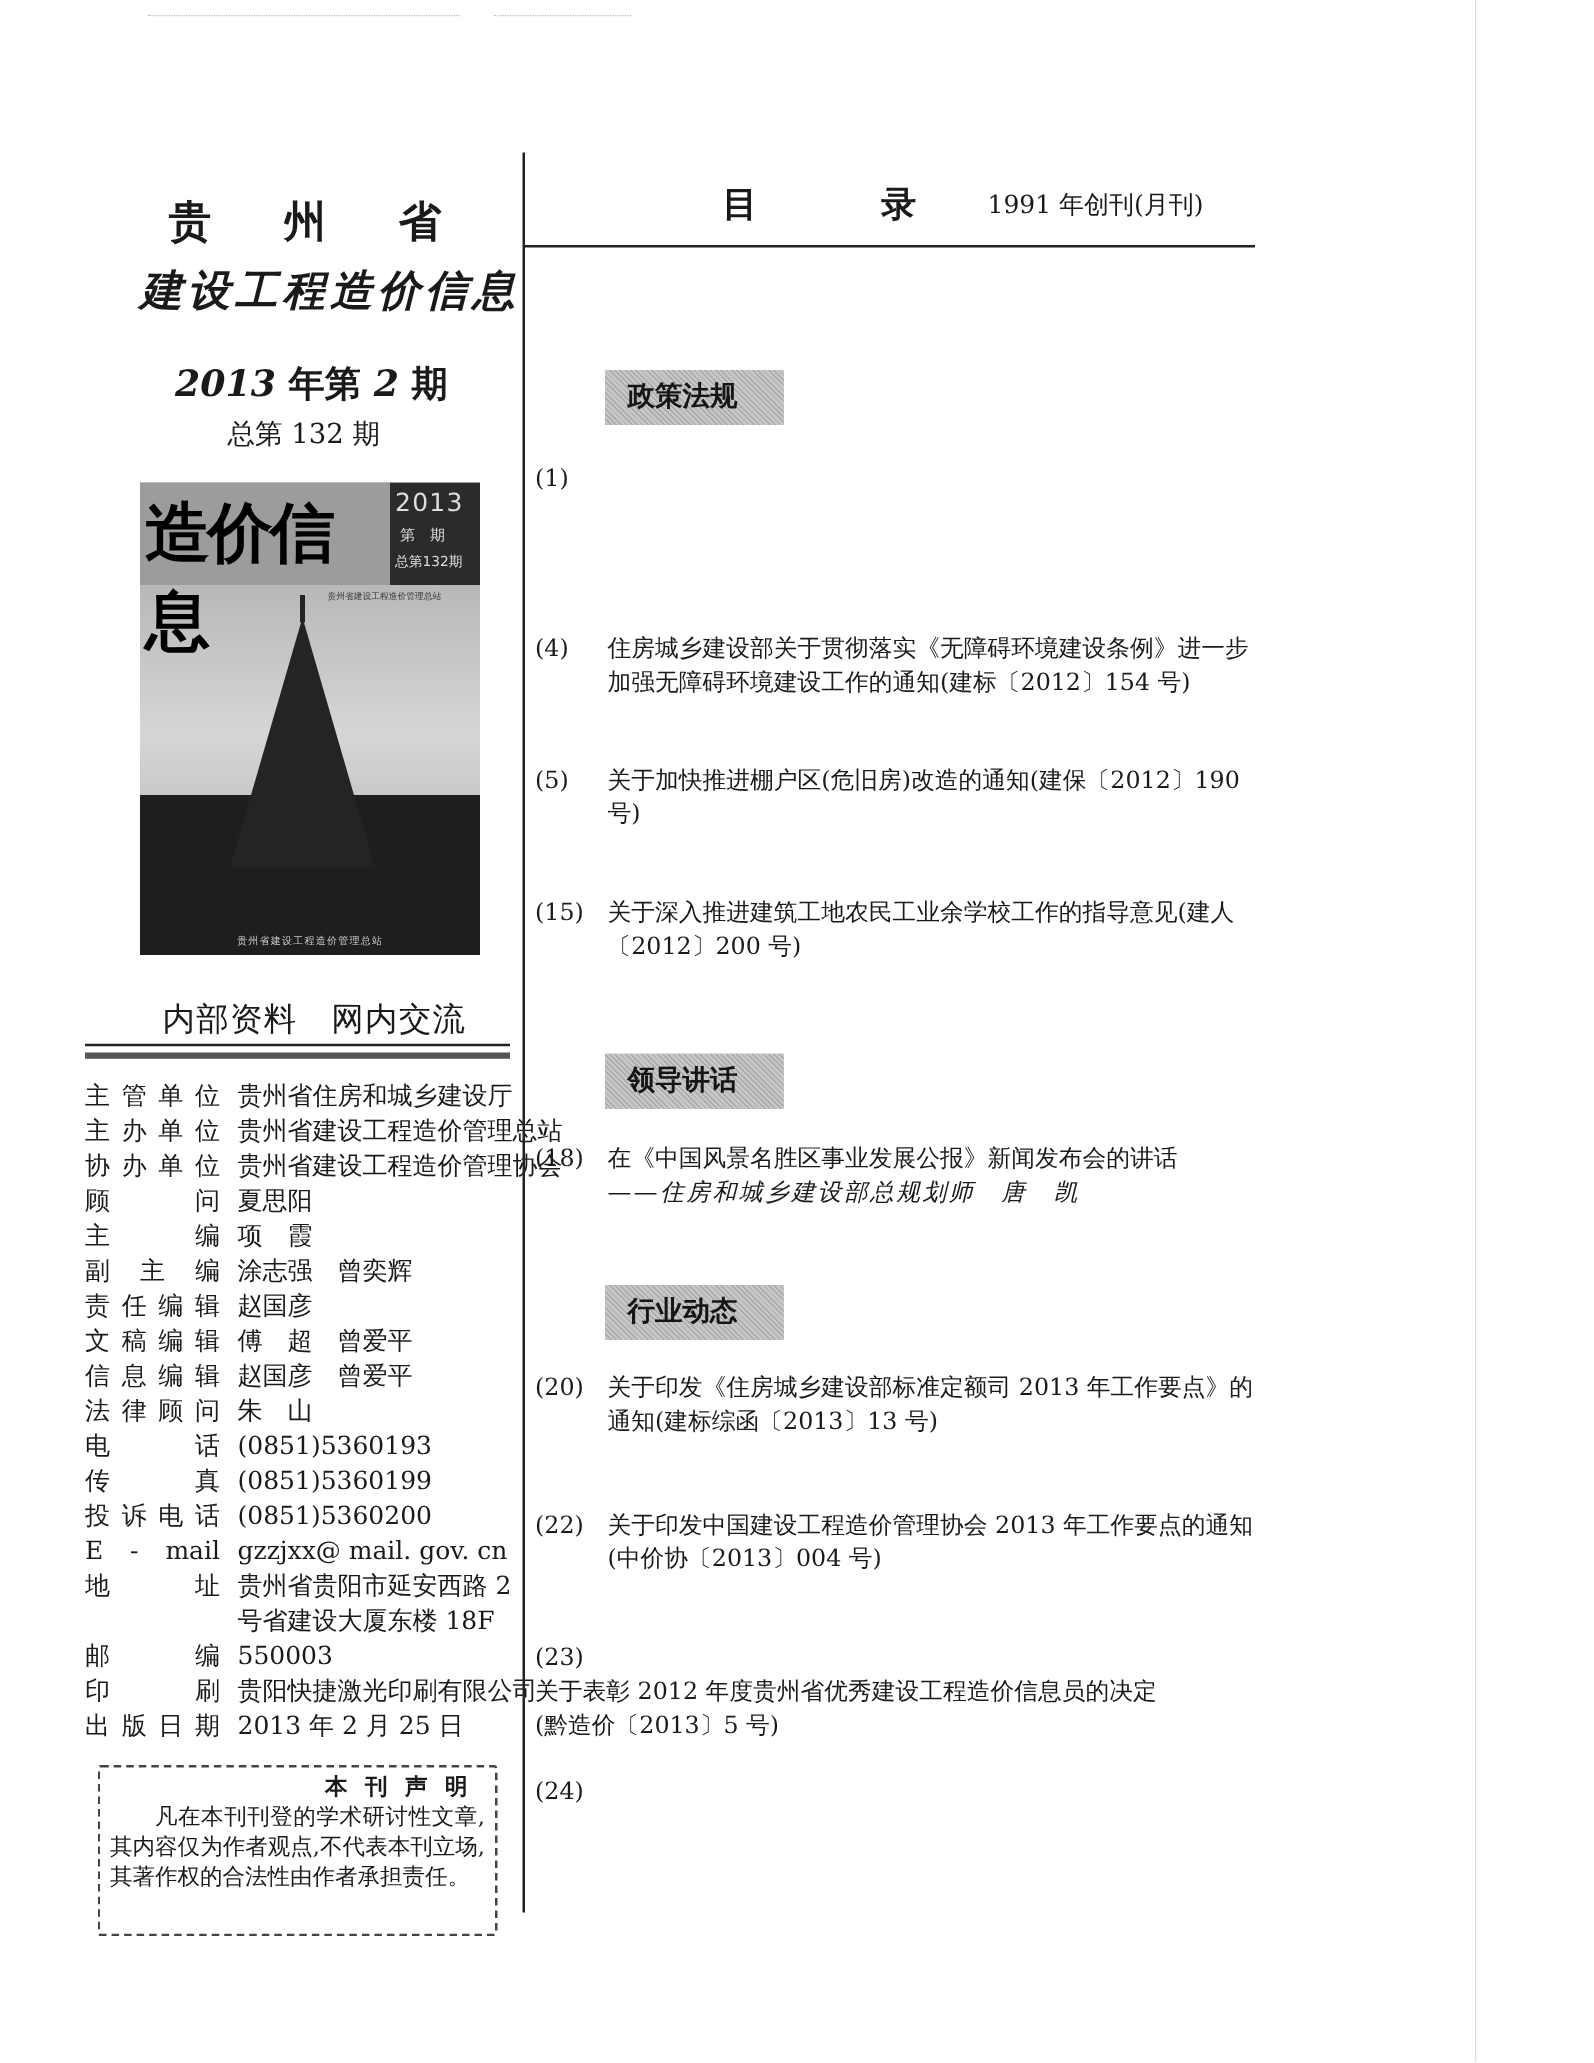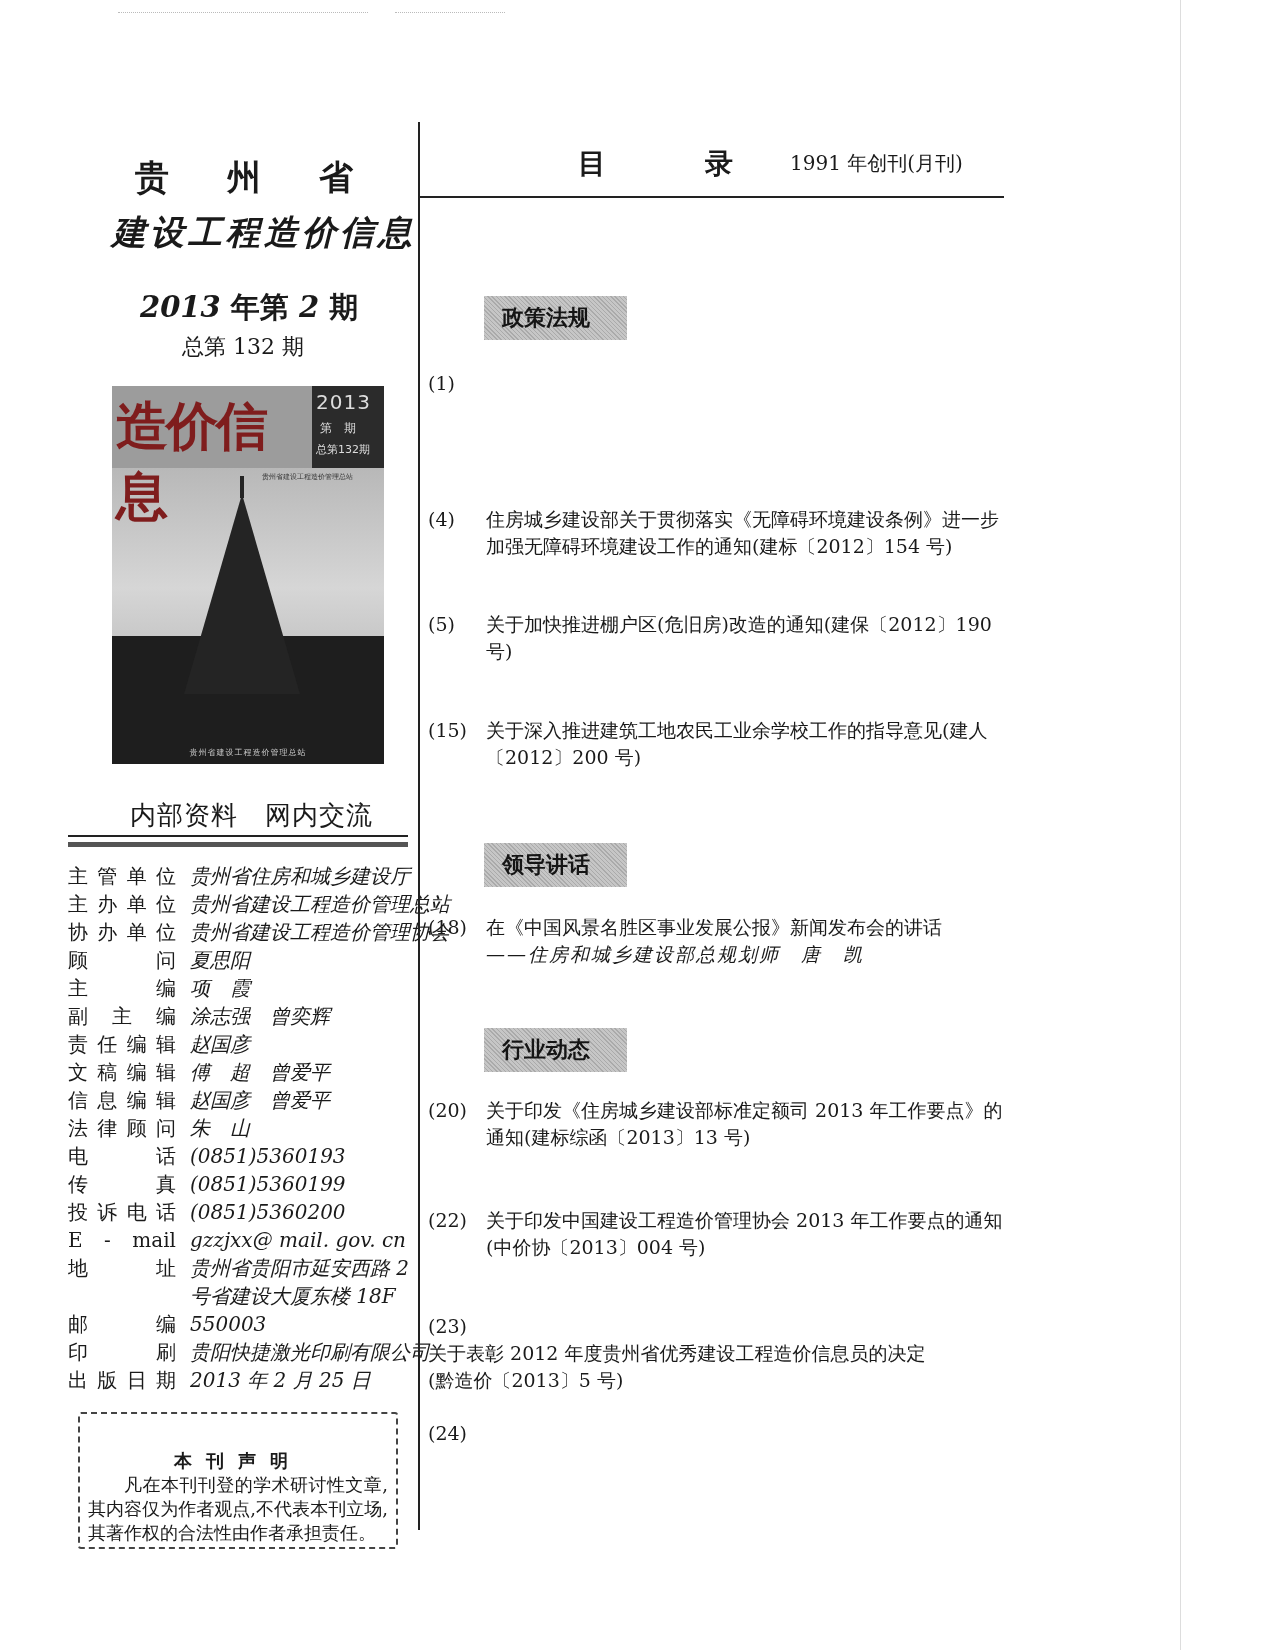--- a/index.html
+++ b/index.html
@@ -10,21 +10,21 @@
   .province { top:155px; left:135px; width:220px; display:flex; justify-content:space-between;
               font-size:34px; font-weight:bold; letter-spacing:2px; }
   .mag-title { top:210px; left:112px; font-size:34px; font-weight:bold; letter-spacing:4px;
                font-style:italic; }
   .issue { top:288px; left:140px; font-size:29px; font-weight:bold; }
   .issue .num { font-style:italic; }
   .issue-total { top:332px; left:182px; font-size:22px; }
   .cover { top:386px; left:112px; width:272px; height:378px; background:#8a8a8a; overflow:hidden; }
   .cover-band { position:absolute; left:0; top:0; width:200px; height:82px; background:#9c9c9c; }
   .cover-title { position:absolute; left:4px; top:6px; font-family:"DejaVu Sans",sans-serif;
-                 font-size:52px; font-weight:bold; color:#7f1d1d; letter-spacing:-2px; }
+                 font-size:52px; font-weight:bold; color:#000000; letter-spacing:-2px; }
   .cover-year-box { position:absolute; left:200px; top:0; width:72px; height:82px; background:#2b2b2b; color:#ddd;
                     font-family:"DejaVu Sans",sans-serif; }
   .cover-year { position:absolute; top:4px; left:4px; font-size:20px; letter-spacing:1px; }
   .cover-qi { position:absolute; top:34px; left:8px; font-size:12px; }
   .cover-total { position:absolute; top:56px; left:4px; font-size:11px; }
   .cover-sub { position:absolute; left:150px; top:86px; font-size:7px; color:#333; }
   .cover-sky { position:absolute; left:0; top:82px; width:272px; height:200px;
                background:linear-gradient(#b8b8b8,#d6d6d6 60%,#c0c0c0); }
   .cover-hill { position:absolute; left:0; top:250px; width:272px; height:128px; background:#1e1e1e; }
   .cover-tower { position:absolute; left:72px; top:108px; width:0; height:0;
@@ -32,24 +32,24 @@
                  border-bottom:200px solid #242424; }
   .cover-spire { position:absolute; left:128px; top:90px; width:4px; height:22px; background:#242424; }
   .cover-footer { position:absolute; left:0; bottom:6px; width:272px; text-align:center; font-size:8px; color:#ccc;
                   letter-spacing:1px; }
   .internal { top:798px; left:130px; font-size:26px; letter-spacing:1px; }
   .rule1 { top:835px; left:68px; width:340px; border-top:2px solid #222; }
   .rule2 { top:842px; left:68px; width:340px; height:5px; background:#555; }
   .info { top:862px; left:68px; width:350px; font-size:20px; line-height:28px; }
   .info .row { display:flex; white-space:nowrap; }
   .info .lbl { width:108px; flex:none; display:flex; justify-content:space-between; }
-  .info .val { padding-left:0;font-style:italic; }
+  .info .val { padding-left:0; }
   .notice { top:1412px; left:78px; width:300px; height:125px; border:2px dashed #444; border-radius:3px; padding:4px 8px;
             font-size:18px; line-height:24px; }
-  .notice-title { text-align:center; font-weight:bold; letter-spacing:14px;margin-top:31px; }
+  .notice-title { text-align:right; font-weight:bold; letter-spacing:14px; }
   .notice-body { text-indent:2em; text-align:justify; }
   .vrule { top:122px; left:418px; width:2px; height:1408px; background:#222; }
   .vrule-right { top:0; left:1180px; width:1px; height:1650px; background:#ddd; }
   .toc-head { top:145px; left:578px; font-size:28px; font-weight:bold; }
   .toc-head2 { top:145px; left:705px; font-size:28px; font-weight:bold; }
   .founded { top:150px; left:790px; font-size:20px; }
   .hrule { top:196px; left:420px; width:584px; border-top:2px solid #222; }
   .section { left:484px; width:143px; height:44px; background:#bdbdbd; font-family:"DejaVu Sans",sans-serif;
              font-size:22px; font-weight:bold; line-height:44px; text-indent:18px; color:#151515;
              background-image:repeating-linear-gradient(45deg,#aaa 0 1px,#c6c6c6 1px 3px); }

